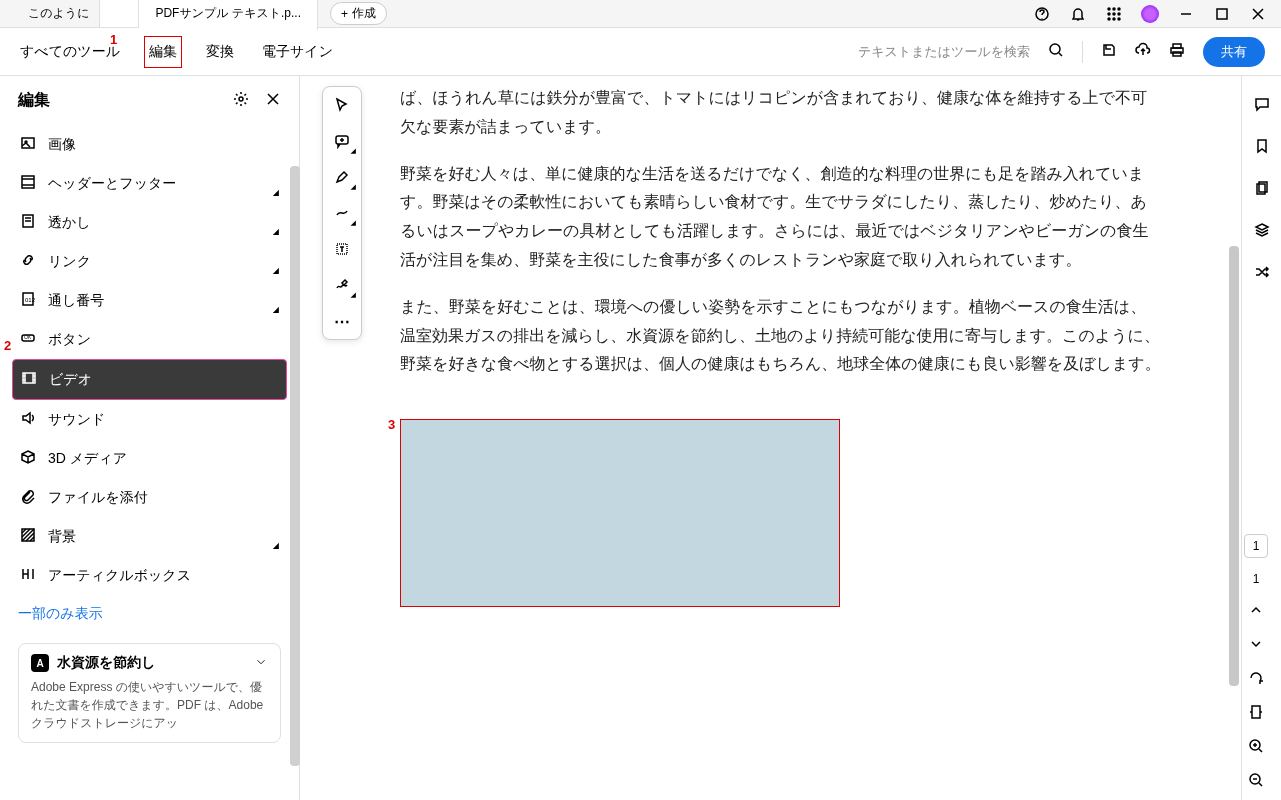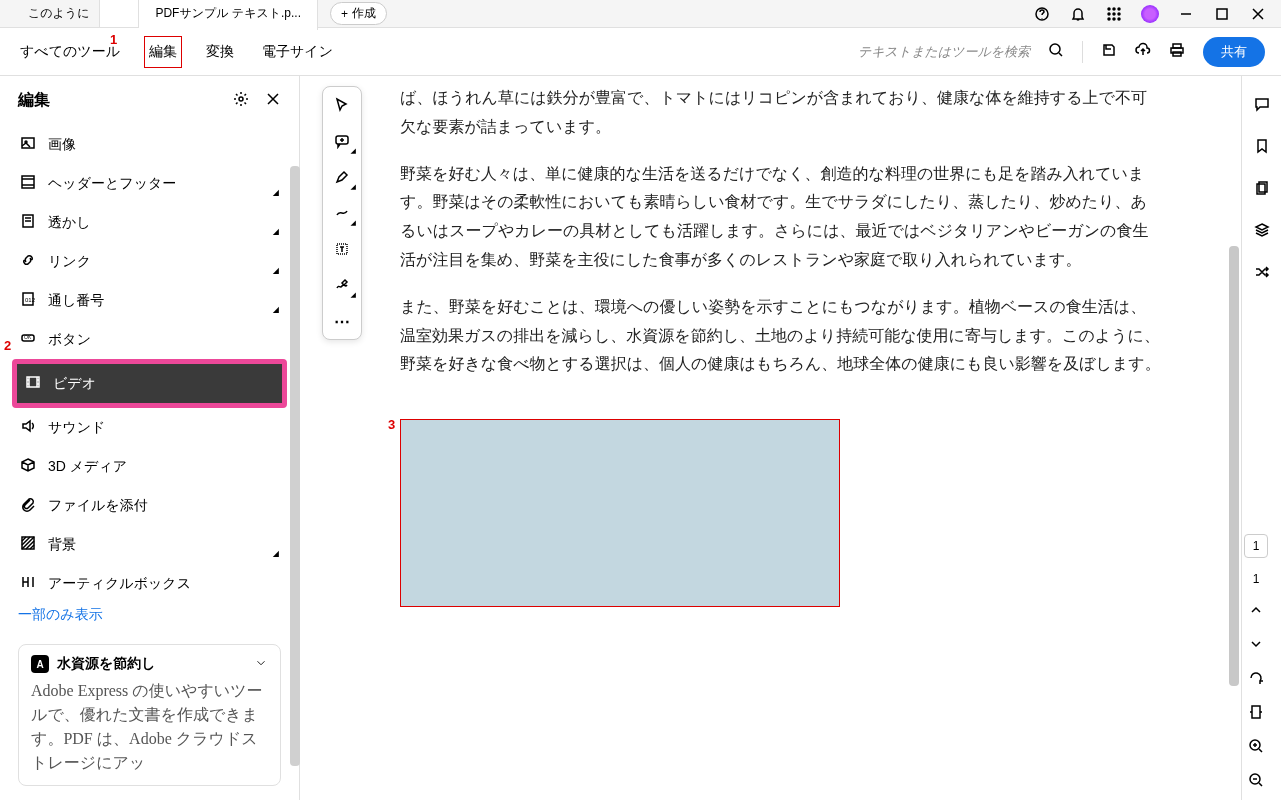--- a/index.html
+++ b/index.html
@@ -11,35 +11,35 @@
 .tab { display: flex; align-items: center; gap: 6px; padding: 16px 10px; height: 100%; background: #fff; border-right: 1px solid #e0e0e0; }
 .create-btn { display: flex; align-items: center; gap: 4px; margin-left: 12px; padding: 2px 10px; border: 1px solid #ccc; border-radius: 12px; font-size: 12px; background: #fff; }
 .win-ctrls { margin-left: auto; display: flex; align-items: center; gap: 18px; padding-right: 14px; }
 .win-ctrls .ic { width: 18px; height: 18px; display: flex; align-items: center; justify-content: center; }
 .profile-ic { width: 18px; height: 18px; border-radius: 50%; background: radial-gradient(circle, #c85fff 40%, #6a00ff 100%); }
 .toolbar { height: 48px; display: flex; align-items: center; padding: 0 16px; border-bottom: 1px solid #e0e0e0; font-size: 14px; gap: 20px; position: relative; }
 .toolbar .tb-item { padding: 6px 4px; cursor: pointer; }
 .toolbar .tb-item.active { border: 1px solid #d00; position: relative; }
 .marker { position: absolute; color: #d00; font-size: 13px; font-weight: bold; }
 .tb-right { margin-left: auto; display: flex; align-items: center; gap: 18px; }
-.search-lbl { color: #888; font-size: 13px; font-style: italic; }
+.search-lbl { color: #888; font-size: 13px; }
 .share-btn { background: #1473e6; color: #ffffff; padding: 6px 18px; border-radius: 16px; font-size: 13px; }
 .main { display: flex; height: calc(800px - 28px - 48px); }
 .left-panel { width: 300px; border-right: 1px solid #e0e0e0; display: flex; flex-direction: column; }
 .lp-head { display: flex; align-items: center; padding: 14px 18px 10px; font-size: 16px; font-weight: 600; }
 .lp-head .sp { margin-left: auto; display: flex; gap: 16px; }
 .lp-items { padding: 4px 12px; overflow-y: auto; }
 .lp-item { display: flex; align-items: center; gap: 12px; padding: 10px 8px; font-size: 14px; cursor: pointer; border-radius: 4px; position: relative; }
 .lp-item .sub { position: absolute; right: 8px; bottom: 6px; font-size: 8px; }
-.lp-item.video { background: #3a3a3a; color: #fff; border: 5px solid #ec4899; }
+.lp-item.video { background: #3a3a3a; color: #fff; border: 1px solid #ec4899; }
 .lp-show-less { color: #1473e6; font-size: 14px; padding: 6px 18px; cursor: pointer; }
 .design-card { margin: 14px 18px; border: 1px solid #e0e0e0; border-radius: 8px; padding: 10px 12px; }
 .dc-head { display: flex; align-items: center; gap: 8px; font-weight: 600; font-size: 14px; }
 .dc-head .chev { margin-left: auto; }
-.dc-body { font-size: 16px; color: #555; margin-top: 6px; line-height: 1.5; font-family: Liberation Serif, serif; }
+.dc-body { font-size: 12px; color: #555; margin-top: 6px; line-height: 1.5; }
 .lp-scroll { position: absolute; right: 0; top: 90px; width: 10px; height: 600px; background: #d0d0d0; border-radius: 4px; }
 .center { flex: 1; background: #fff; position: relative; overflow: hidden; }
 .float-tb { position: absolute; left: 22px; top: 10px; width: 40px; background: #fff; border: 1px solid #ccc; border-radius: 8px; display: flex; flex-direction: column; align-items: center; padding: 6px 0; gap: 12px; box-shadow: 0 2px 6px rgba(0,0,0,0.1); }
 .float-tb .ft-it { width: 24px; height: 24px; display: flex; align-items: center; justify-content: center; font-size: 16px; position: relative; }
 .ft-it .tri { position: absolute; right: -2px; bottom: -2px; font-size: 7px; }
 .doc { margin-left: 100px; margin-right: 80px; padding-top: 8px; }
 .doc p { font-size: 16px; line-height: 1.8; margin-bottom: 18px; color: #222; }
 .video-box { width: 440px; height: 188px; background: #c3d7e0; border: 1px solid #d00; position: relative; margin-top: 40px; margin-left: 0; }
 .right-rail { width: 40px; border-left: 1px solid #e0e0e0; display: flex; flex-direction: column; align-items: center; padding-top: 18px; gap: 22px; }
 .right-float { position: absolute; right: 10px; bottom: 10px; width: 30px; display: flex; flex-direction: column; align-items: center; gap: 14px; }

